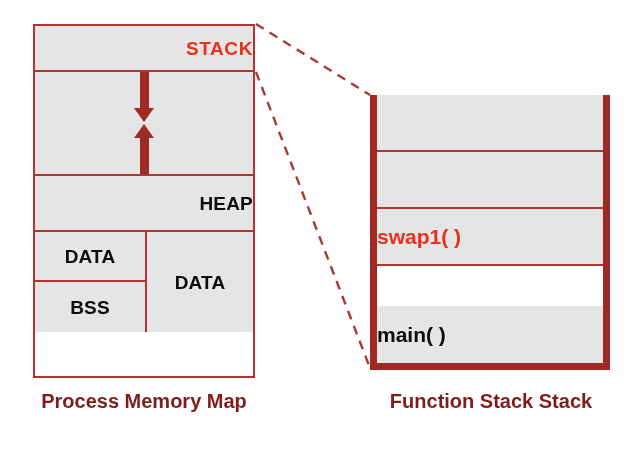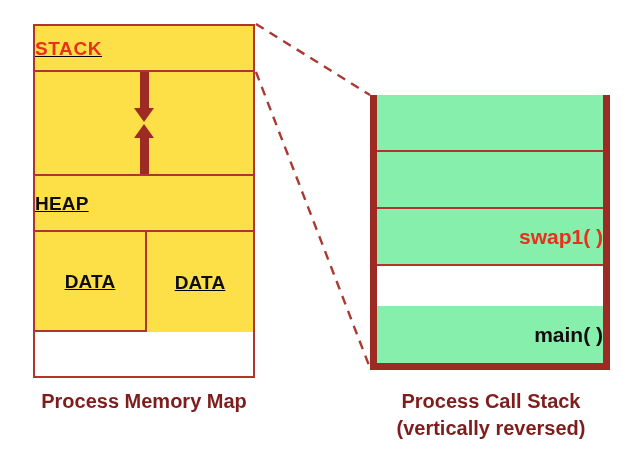--- a/index.html
+++ b/index.html
@@ -43,24 +43,23 @@
     border: 2px solid #b0352e;
     display: flex;
     flex-direction: column;
   }
 
   .mem-row {
     position: relative;
     box-sizing: border-box;
     display: flex;
     align-items: center;
-    justify-content: flex-start;
+    justify-content: flex-end;
     border-bottom: 2px solid #b0352e;
-    background: #fde047;
-    text-decoration: underline;
+    background: #e5e5e5;
   }
   .mem-row:last-child { border-bottom: none; }
 
   .mem-label {
     font-size: 19px;
     font-weight: bold;
     color: #0d0d0d;
     letter-spacing: 0.2px;
     line-height: 1;
     white-space: nowrap;
@@ -159,23 +158,23 @@
     border-top: none;
     background: #ffffff;
     display: flex;
     flex-direction: column;
   }
   .frame {
     box-sizing: border-box;
     flex: 1 1 auto;
     display: flex;
     align-items: center;
-    justify-content: flex-end;
+    justify-content: flex-start;
     border-bottom: 2px solid #b0352e;
-    background: #86efac;
+    background: #e5e5e5;
   }
   .frame:last-child { border-bottom: none; margin-top: 40px; }
   #frame-0 { height: 67px; }
   #frame-1 { height: 67px; }
   #frame-2 { height: 67px; }
   #frame-3 { height: 67px; }
 
   .frame-label {
     font-size: 21px;
     font-weight: bold;
@@ -234,20 +233,23 @@
     <div class="mem-row" id="row-heap">
       <span class="mem-label">HEAP</span>
     </div>
 
     <div class="mem-row" id="row-data">
       <div class="data-split">
         <div class="data-left">
           <div class="sub">
             <span class="mem-label">DATA</span>
           </div>
+          <div class="sub">
+            <span class="mem-label">BSS</span>
+          </div>
         </div>
         <div class="data-right">
           <span class="mem-label">DATA</span>
         </div>
       </div>
     </div>
 
 
   </div>
 
@@ -267,17 +269,16 @@
       <span class="frame-label accent">swap1( )</span>
     </div>
 
     <div class="frame" id="frame-3">
       <span class="frame-label">main( )</span>
     </div>
 
   </div>
 
   <div class="caption" id="caption-call-stack">
-    <span class="line1">Process Call Stack</span>
-    <span class="line2">(vertically reversed)</span>
+    <span class="line1">Function Stack Stack</span>
   </div>
 
 </div>
 
 </body></html>

